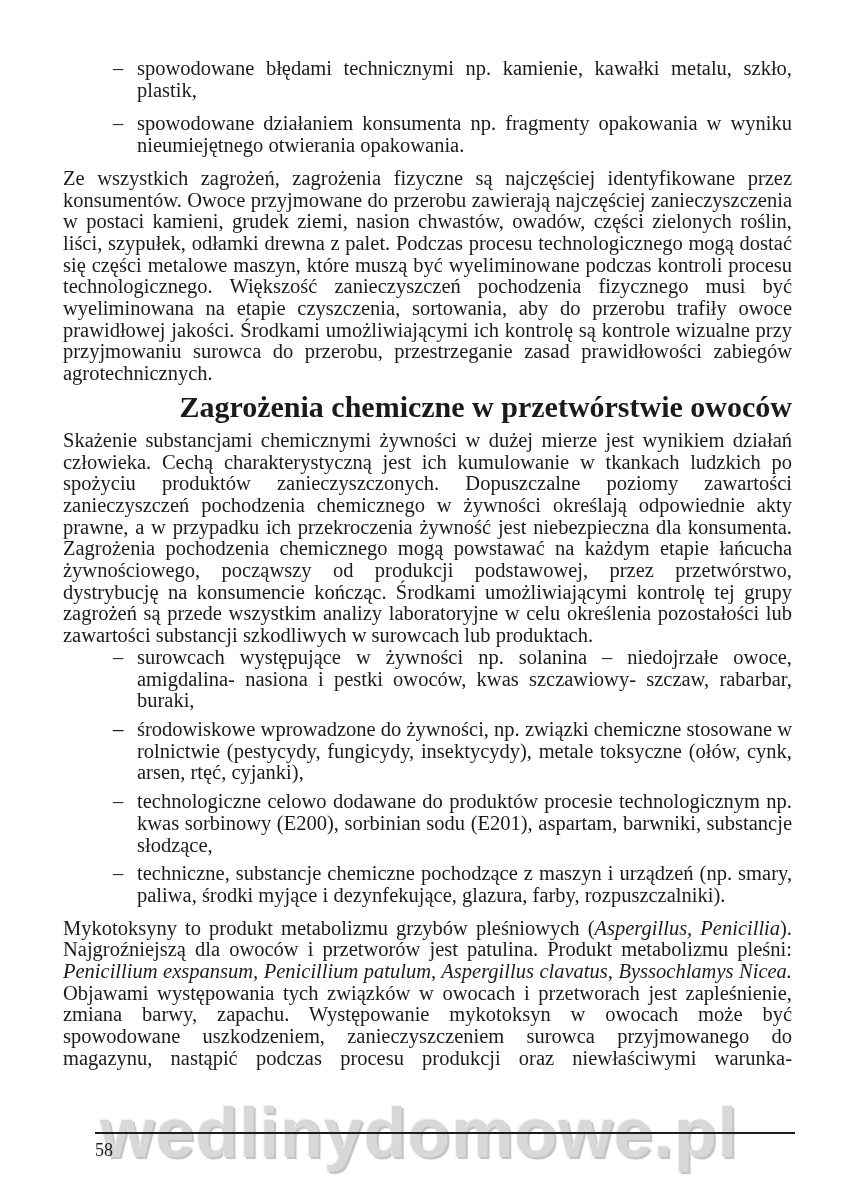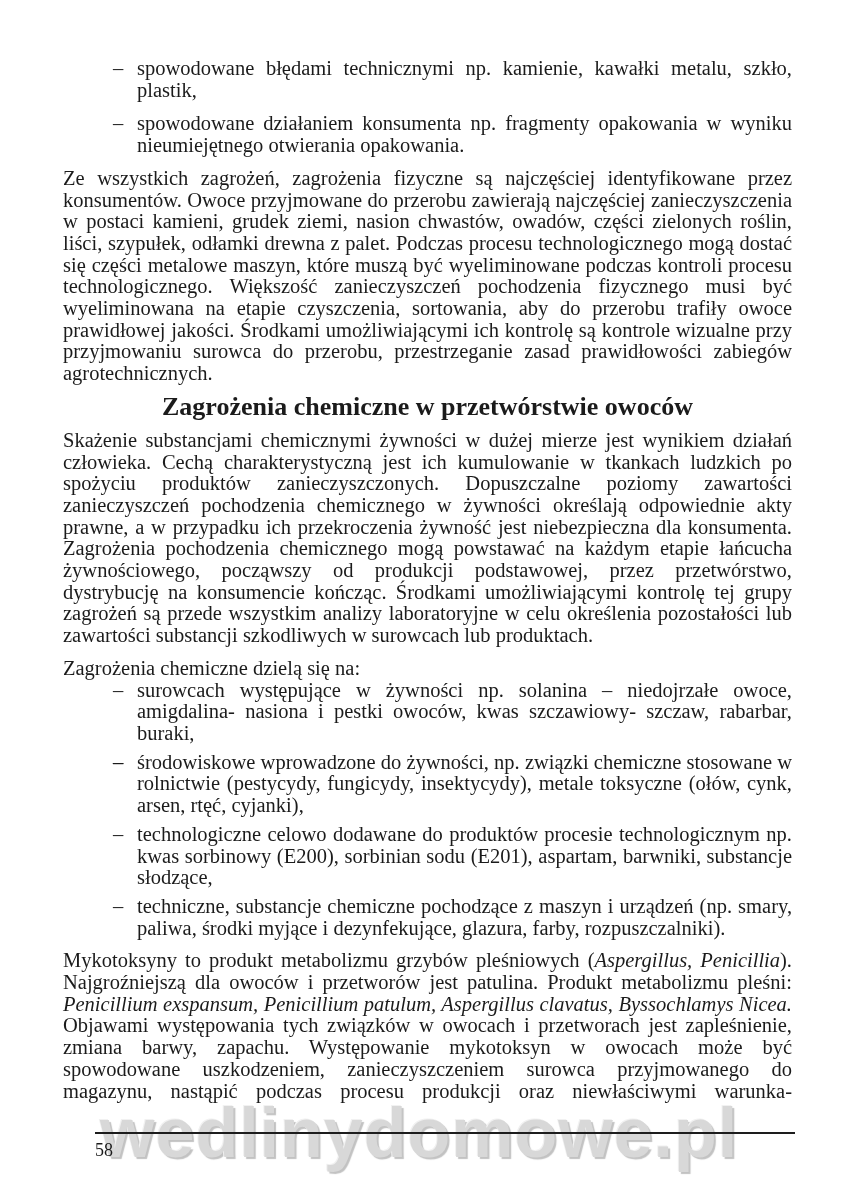--- a/index.html
+++ b/index.html
@@ -16,25 +16,25 @@
     left:63px; top:58px;
     width:729px;
     font-size:20.5px;
     line-height:21.7px;
     text-align:justify;
     z-index:1;
   }
   p { margin:0; }
   .para { margin-top:11px;font-family:Liberation Serif, serif; }
   h2 {
-    font-size:26px;
+    font-size:30px;
     line-height:25px;
     font-weight:bold;
     margin:9px 0 7px 0;
-    text-align:center;
+    text-align:right;
   }
   ul.dash-list {
     list-style:none;
     margin:0; padding:0 0 0 50px;
   }
   ul.dash-list li {
     position:relative;
     padding-left:24px;
     margin-bottom:7px;
     text-align:justify;
@@ -94,21 +94,20 @@
         <li><span class="dash">–</span><span>spowodowane błędami technicznymi np. kamienie, kawałki metalu, szkło, plastik,</span></li>
         <li><span class="dash">–</span><span>spowodowane działaniem konsumenta np. fragmenty opakowania w wyniku nieumiejętnego otwierania opakowania.</span></li>
       </ul>
 
     <p class="para">Ze wszystkich zagrożeń,  zagrożenia fizyczne są najczęściej identyfikowane przez konsumentów. Owoce przyjmowane do przerobu zawierają najczęściej zanieczyszczenia w postaci kamieni, grudek ziemi, nasion chwastów, owadów, części zielonych roślin, liści, szypułek, odłamki drewna z palet. Podczas procesu technologicznego mogą dostać się części metalowe maszyn, które muszą być wyeliminowane podczas kontroli procesu technologicznego. Większość zanieczyszczeń pochodzenia fizycznego musi być wyeliminowana na etapie czyszczenia, sortowania, aby do przerobu trafiły owoce prawidłowej jakości. Środkami umożliwiającymi ich kontrolę są kontrole wizualne przy przyjmowaniu surowca do przerobu, przestrzeganie zasad prawidłowości zabiegów agrotechnicznych.</p>
 
     <h2>Zagrożenia chemiczne w przetwórstwie owoców</h2>
 
     <p class="para">Skażenie substancjami chemicznymi żywności w dużej mierze jest wynikiem działań człowieka. Cechą charakterystyczną jest ich kumulowanie w tkankach ludzkich po spożyciu produktów zanieczyszczonych. Dopuszczalne poziomy zawartości zanieczyszczeń pochodzenia chemicznego w żywności określają odpowiednie akty prawne, a w przypadku ich przekroczenia żywność jest niebezpieczna dla konsumenta. Zagrożenia pochodzenia chemicznego mogą powstawać na każdym etapie łańcucha żywnościowego, począwszy od produkcji podstawowej, przez przetwórstwo, dystrybucję na konsumencie kończąc. Środkami umożliwiającymi kontrolę tej grupy zagrożeń są przede wszystkim analizy laboratoryjne w celu określenia pozostałości lub zawartości substancji szkodliwych w surowcach lub produktach.</p>
 
-    <p class="para intro-line">Zagrożenia chemiczne dzielą się na:</p>
 
     <ul class="dash-list chem-list">
         <li><span class="dash">–</span><span>surowcach występujące w żywności np. solanina – niedojrzałe owoce, amigdalina- nasiona i pestki owoców, kwas szczawiowy- szczaw, rabarbar, buraki,</span></li>
         <li><span class="dash">–</span></li>
         <li><span class="dash">–</span><span>środowiskowe wprowadzone do żywności, np. związki chemiczne stosowane w rolnictwie (pestycydy, fungicydy, insektycydy), metale toksyczne (ołów, cynk, arsen, rtęć, cyjanki),</span></li>
         <li><span class="dash">–</span><span>technologiczne celowo dodawane do produktów procesie technologicznym np. kwas sorbinowy (E200), sorbinian sodu (E201), aspartam, barwniki, substancje słodzące,</span></li>
         <li><span class="dash">–</span><span>techniczne, substancje chemiczne pochodzące z maszyn i urządzeń (np. smary, paliwa, środki myjące i dezynfekujące, glazura, farby, rozpuszczalniki).</span></li>
       </ul>
 
 

